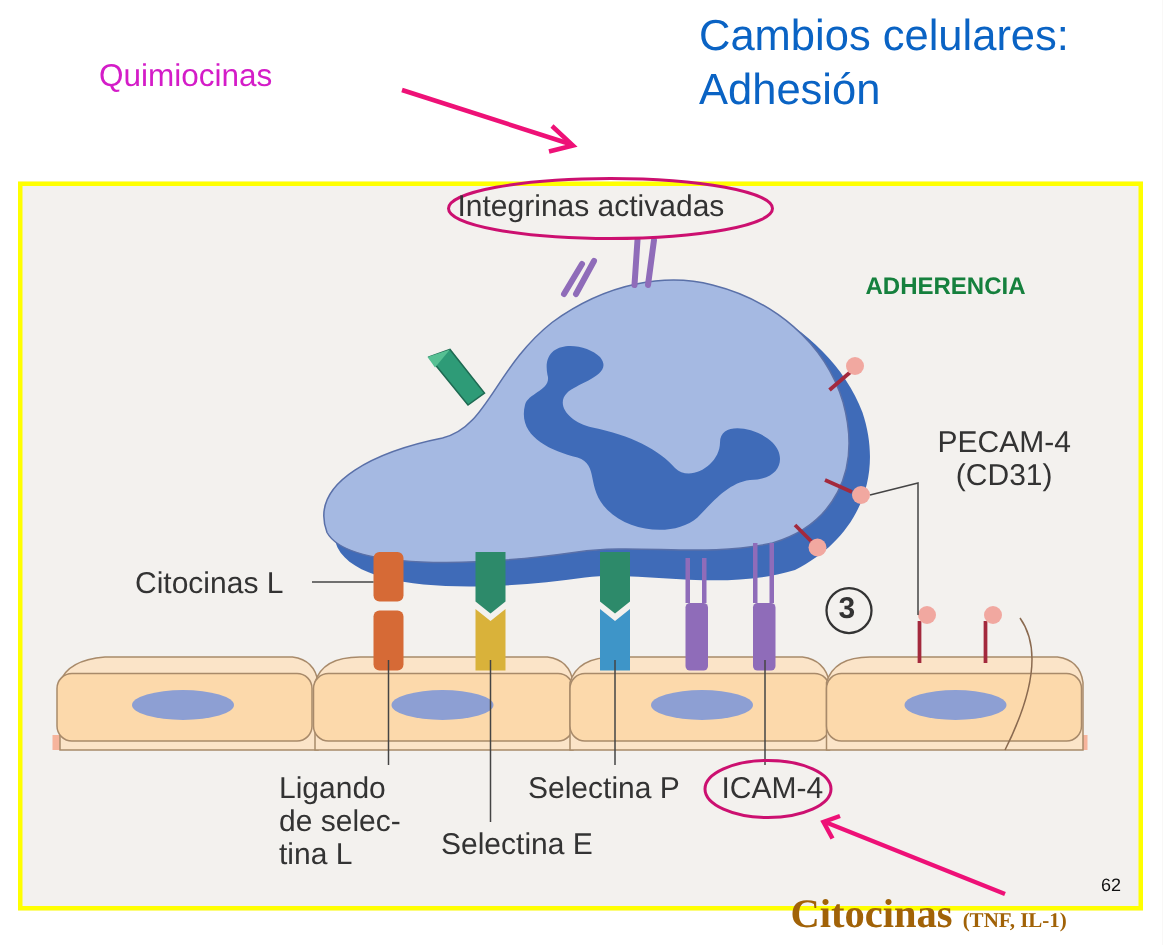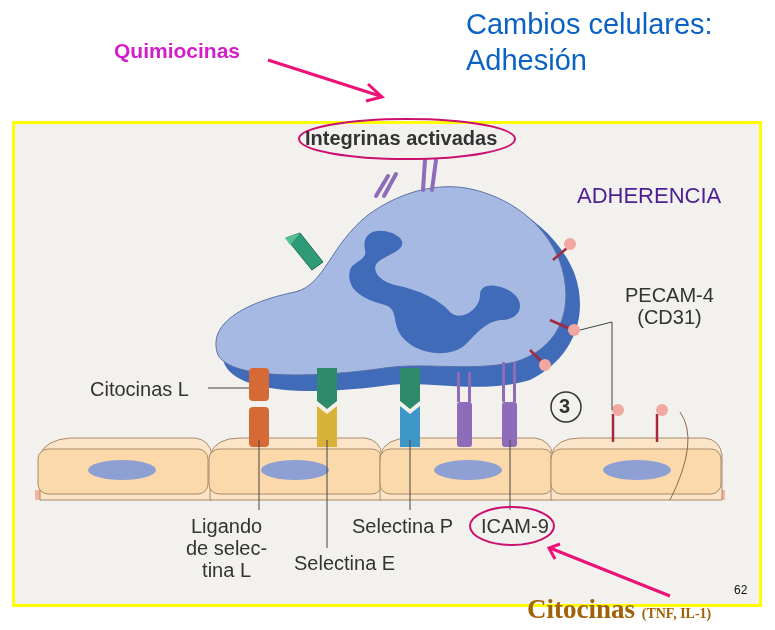--- a/index.html
+++ b/index.html
@@ -1,24 +1,24 @@
 <!DOCTYPE html>
 <html><head>
 <meta charset="utf-8">
 <style>
   html, body { margin:0; padding:0; }
   body { width:775px; height:630px; background:#ffffff; position:relative; overflow:hidden;
          font-family:"Liberation Sans", sans-serif; }
   .abs { position:absolute; }
   .title { left:466px; top:6px; color:#0a63c4; font-weight:normal; font-size:29px; line-height:36px; white-space:pre-line; }
-  .quimio { left:66px; top:39px; color:#d41cc8; font-weight:bold; font-size:21px;margin-left:48px; }
+  .quimio { left:66px; top:39px; color:#d41cc8; font-weight:normal; font-size:21px; }
   .panel { left:12px; top:121px; width:750px; height:486px; border:3px solid #ffff00; box-sizing:border-box;
            background:#f3f1ee; overflow:hidden; }
   .label { color:#333; font-size:20px; line-height:22px; white-space:pre-line; }
-  .adh { font-weight:normal; font-size:22px; color:#4c1d95; }
+  .adh { font-weight:bold; font-size:16px; color:#15803d; }
   .pagenum { left:734px; top:583px; font-size:12px; color:#111; }
   .cito { left:527px; top:594px; color:#a16207; font-family:"Liberation Serif", serif; font-weight:bold; font-size:27px; }
   .cito small { font-size:14px; }
   svg { position:absolute; left:0; top:0; }
 </style>
 </head>
 <body>
 
 <div class="abs title">Cambios celulares:
 Adhesión</div>
@@ -126,30 +126,30 @@
   <g stroke="#ee1177" stroke-width="3" fill="none">
     <line x1="268" y1="60" x2="380" y2="96"></line>
     <polyline points="368,84 382,97 366,101"></polyline>
   </g>
   <g stroke="#ee1177" stroke-width="3" fill="none">
     <line x1="670" y1="596" x2="550" y2="548"></line>
     <polyline points="560,544 549,548 555,559"></polyline>
   </g>
 </svg>
 
-<div class="abs label" style="left:305px;top:127px;font-weight:bold;">Integrinas activadas</div>
+<div class="abs label" style="left:305px;top:127px;">Integrinas activadas</div>
 <div class="abs adh" style="left:577px;top:183px;">ADHERENCIA</div>
 <div class="abs label" style="left:625px;top:284px;text-align:center;">PECAM-4
 (CD31)</div>
 <div class="abs label" style="left:90px;top:378px;">Citocinas L</div>
 <div class="abs" style="left:559px;top:395px;font-size:20px;font-weight:bold;color:#333;">3</div>
-<div class="abs label" style="left:186px;top:515px;text-align:center;">Ligando
+<div class="abs label" style="left:186px;top:515px;">Ligando
 de selec-
 tina L</div>
 <div class="abs label" style="left:294px;top:552px;">Selectina E</div>
 <div class="abs label" style="left:352px;top:515px;">Selectina P</div>
-<div class="abs label" style="left:481px;top:515px;">ICAM-9</div>
+<div class="abs label" style="left:481px;top:515px;">ICAM-4</div>
 
 <div class="abs pagenum">62</div>
 <div class="abs cito">
   <span>Citocinas</span>
   <small>(TNF, IL-1)</small>
 </div>
 
 </body></html>

